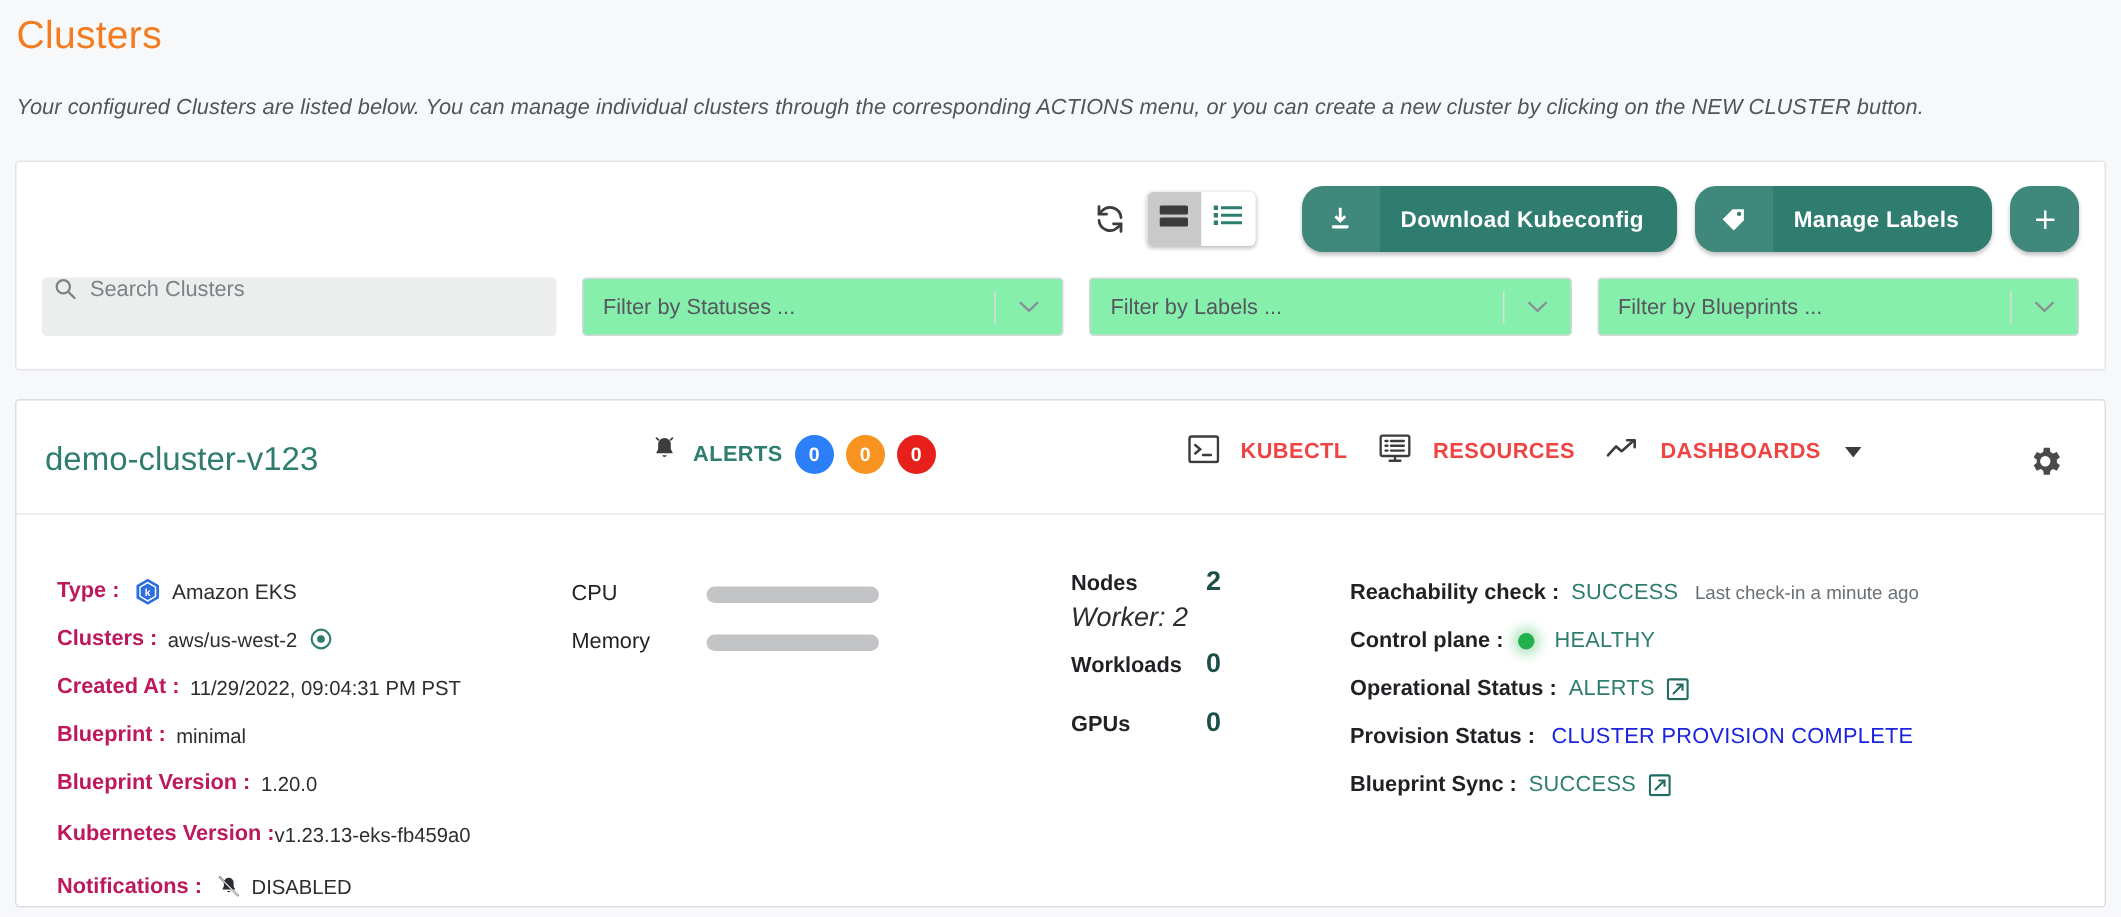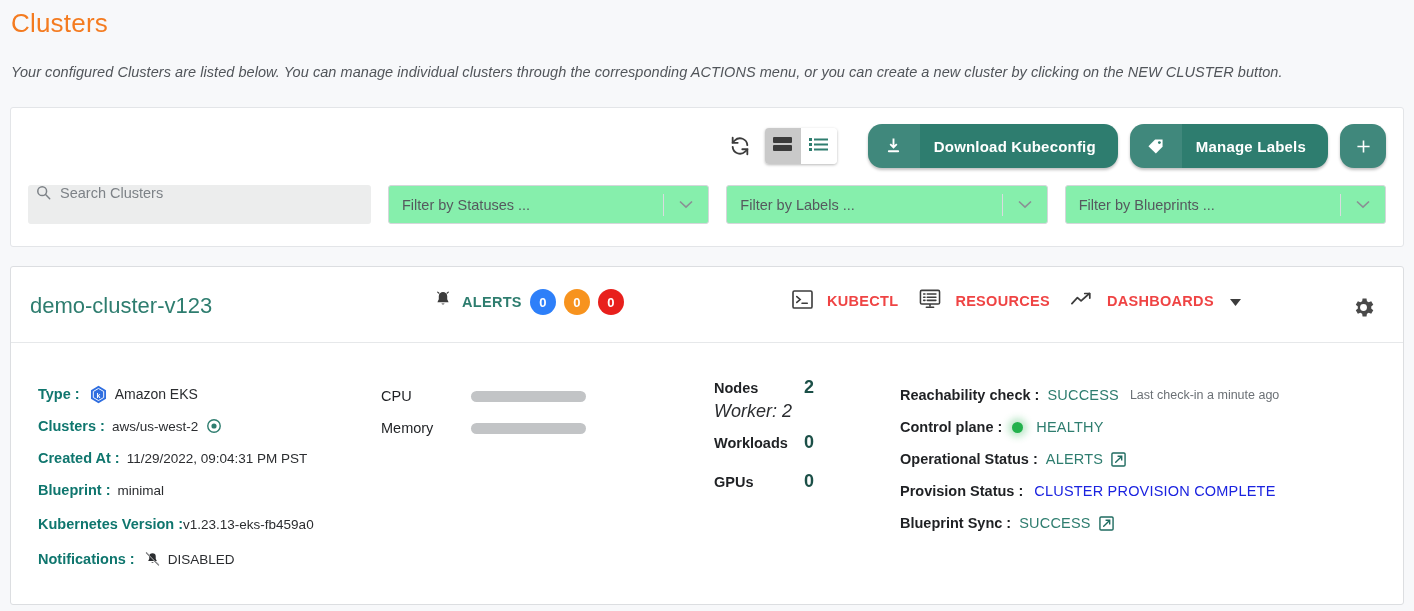--- a/index.html
+++ b/index.html
@@ -118,21 +118,21 @@
   }
   .gear-btn {
     position: absolute; right: 27px; top: 28px; cursor: pointer;
   }
 
   
   .cl-body { position: relative; height: 100%; }
   .col { position: absolute; }
   .col-info { left: 27px; top: 35px; }
   .row-kv { display: flex; align-items: center; height: 32px; white-space: nowrap; }
-  .k { font-weight: 700; font-size: 14.5px; color: #0f766e; }
+  .k { font-weight: 700; font-size: 14.5px; color: #be185d; }
   .v { font-size: 14px; color: #2b2d30; margin-left: 7px; }
   .v.small { font-size: 13.5px; }
 
   .col-meters { left: 370px; top: 37px; }
   .meter-row { display: flex; align-items: center; height: 32px; }
   .meter-lbl { width: 90px; font-size: 14.5px; color: #1f2124; font-weight: 400; }
   .meter-track { width: 115px; height: 11px; border-radius: 6px; background: #c2c4c6; overflow: hidden; }
   .meter-fill { height: 100%; border-radius: 6px; background: #2e7d6f; }
 
   .col-counts { left: 703px; top: 34px; }
@@ -378,20 +378,24 @@
         <div class="row-kv">
           <span class="k">Created At :</span>
           <span class="v small">11/29/2022, 09:04:31 PM PST</span>
         </div>
 
         <div class="row-kv">
           <span class="k">Blueprint :</span>
           <span class="v small">minimal</span>
         </div>
 
+        <div class="row-kv">
+          <span class="k">Blueprint Version :</span>
+          <span class="v small">1.20.0</span>
+        </div>
 
         <div class="row-kv" style="height:36px">
           <span class="k">Kubernetes Version :</span>
           <span class="v small" style="margin-left:0">v1.23.13-eks-fb459a0</span>
         </div>
 
         <div class="row-kv" style="height:34px">
           <span class="k">Notifications :</span>
           <span style="margin:0 7px 0 9px;display:flex">
             <svg width="17" height="17" viewBox="0 0 22 22" fill="#2b2d30">

